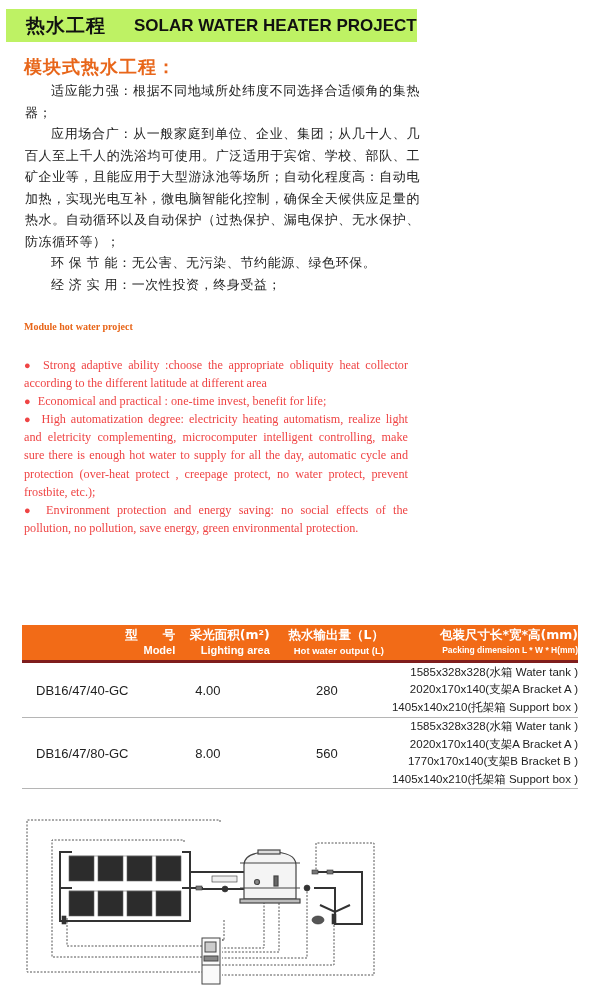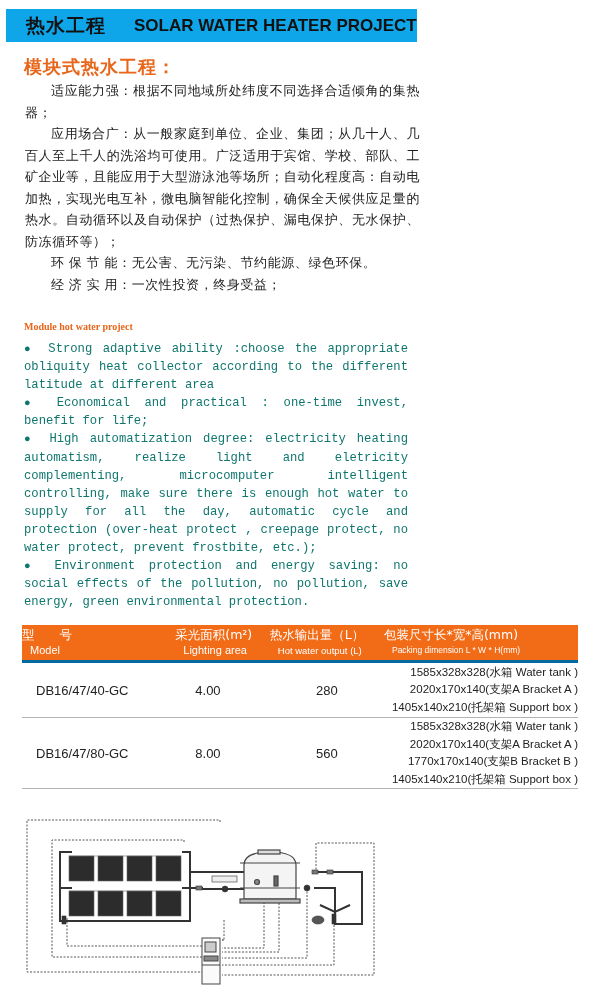--- a/index.html
+++ b/index.html
@@ -1,34 +1,34 @@
 <!DOCTYPE html>
 <html><head>
 <meta charset="utf-8">
 <style>
   html, body { margin: 0; padding: 0; background: #ffffff; }
   body { width: 600px; height: 992px; position: relative; overflow: hidden; font-family: "Liberation Sans", sans-serif; color: #222; }
 
-  .title-bar { position: absolute; left: 6px; top: 9px; width: 411px; height: 33px; background: #0ea5e9; display: flex; align-items: center; }
+  .title-bar { position: absolute; left: 6px; top: 9px; width: 411px; height: 33px; background: #bef264; display: flex; align-items: center; }
   .title-cn { font-family: "DejaVu Sans", sans-serif; font-weight: bold; font-size: 19px; color: #111; margin-left: 20px; letter-spacing: 1px; }
   .title-en { font-family: "Liberation Sans", sans-serif; font-weight: bold; font-size: 17px; color: #111; margin-left: 28px; }
 
   .cn-heading { position: absolute; left: 24px; top: 55px; font-family: "DejaVu Sans", sans-serif; font-weight: bold; font-size: 18px; color: #e8661a; letter-spacing: 1px; }
 
   .cn-body { position: absolute; left: 25px; top: 80px; width: 395px; font-family: Liberation Sans, sans-serif; font-size: 13px; line-height: 21.5px; color: #222; letter-spacing: 0.6px; }
   .cn-body p { margin: 0; text-indent: 2em; text-align: justify; }
 
   .en-heading { position: absolute; left: 24px; top: 321px; font-family: "Liberation Serif", serif; font-weight: bold; font-size: 10px; color: #e8661a; }
 
-  .en-body { position: absolute; left: 24px; top: 340px; width: 384px; font-family: Liberation Mono, monospace; font-size: 12.2px; line-height: 18.1px; color: #0f766e; }
+  .en-body { position: absolute; left: 24px; top: 356px; width: 384px; font-family: Liberation Serif, serif; font-size: 12.2px; line-height: 18.1px; color: #ef4444; }
   .en-body p { margin: 0; text-align: justify; }
   .bullet { font-size: 11px; margin-right: 4px; }
 
   .spec-table { position: absolute; left: 22px; top: 625px; width: 556px; border-collapse: collapse; }
-  .spec-table th { background: #f26b17; color: #fff; font-weight: normal; padding: 0; height: 35px; vertical-align: middle; text-align: left; border-bottom: 3px solid #0369a1; }
+  .spec-table th { background: #f26b17; color: #fff; font-weight: bold; padding: 0; height: 35px; vertical-align: middle; text-align: right; border-bottom: 3px solid #7f1d1d; }
   .th-cn { display: block; font-family: "DejaVu Sans", sans-serif; font-size: 12.5px; line-height: 16px; }
   .th-en { display: block; font-family: "Liberation Sans", sans-serif; font-size: 11px; line-height: 15px; padding-left: 8px; }
   .th-en.small { font-size: 8.5px; }
   .spec-table td { font-family: "Liberation Sans", sans-serif; font-size: 13px; color: #222; vertical-align: middle; padding: 0; }
   .spec-table tr.row td { border-bottom: 1.5px solid #b5b5b5; }
   .col-model { width: 140px; padding-left: 14px !important; }
   .col-area { width: 70px; }
   .col-output { width: 115px; text-align: center; }
   .col-pack { font-size: 11.5px !important; line-height: 17.5px; padding-left: 8px !important; text-align: right; }
   .pack-line { display: block; white-space: nowrap; }

